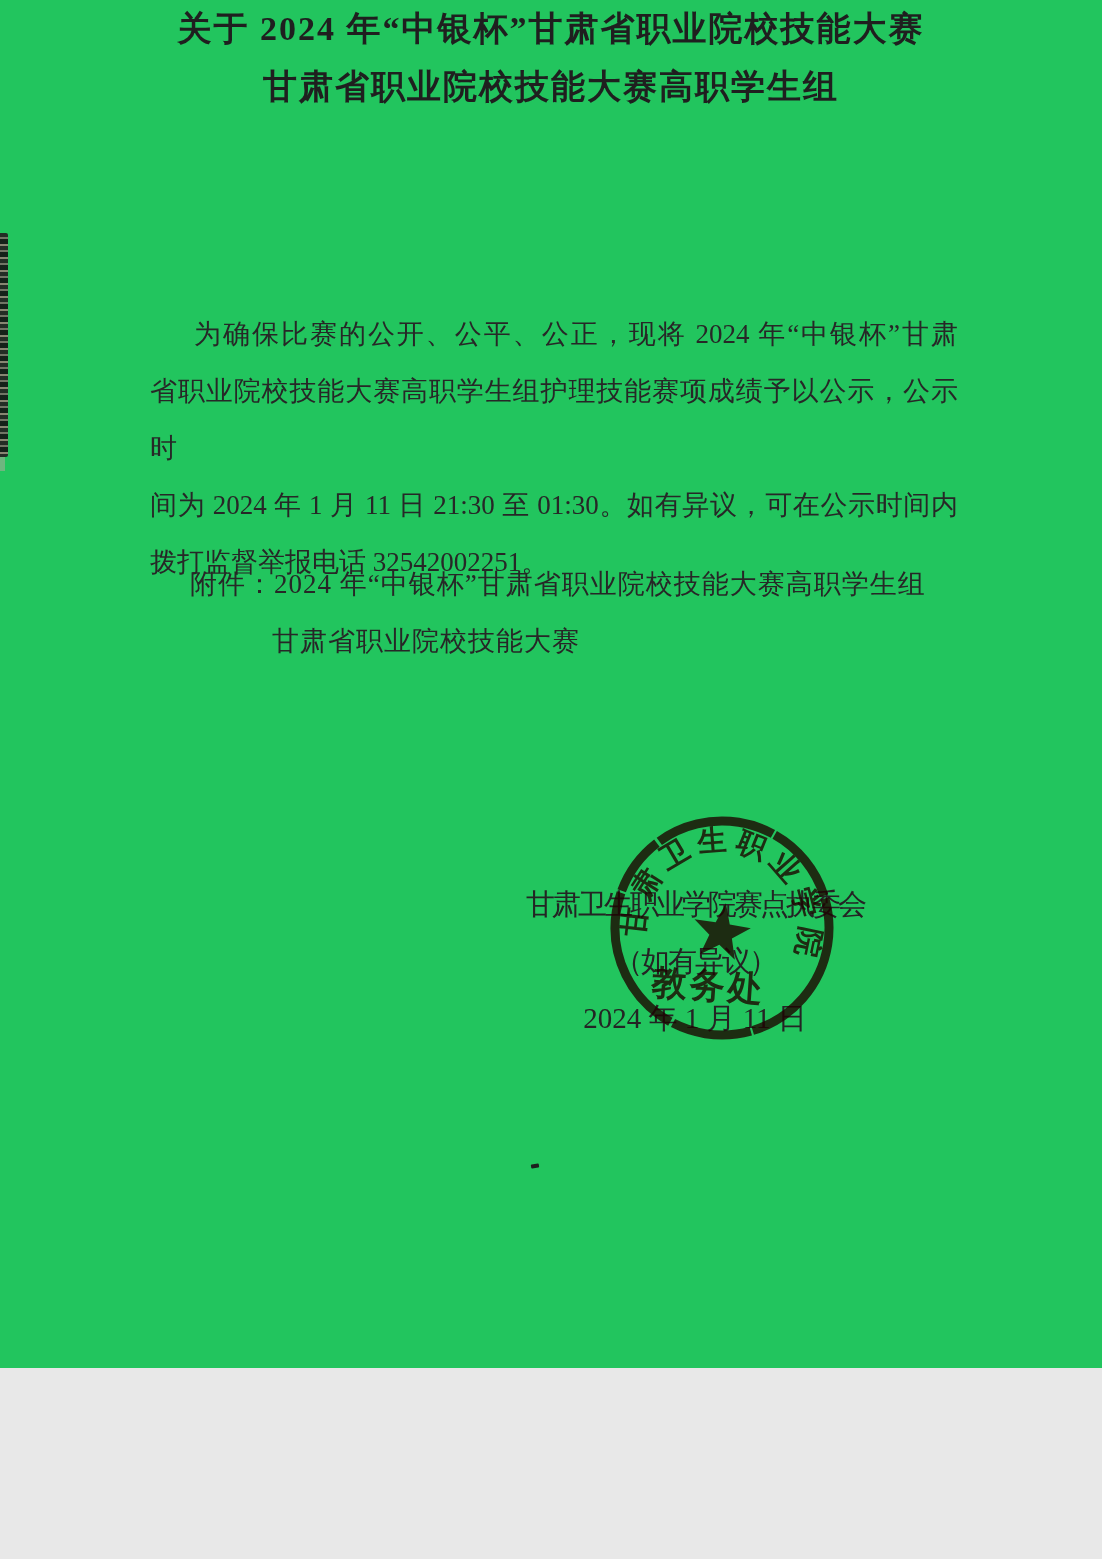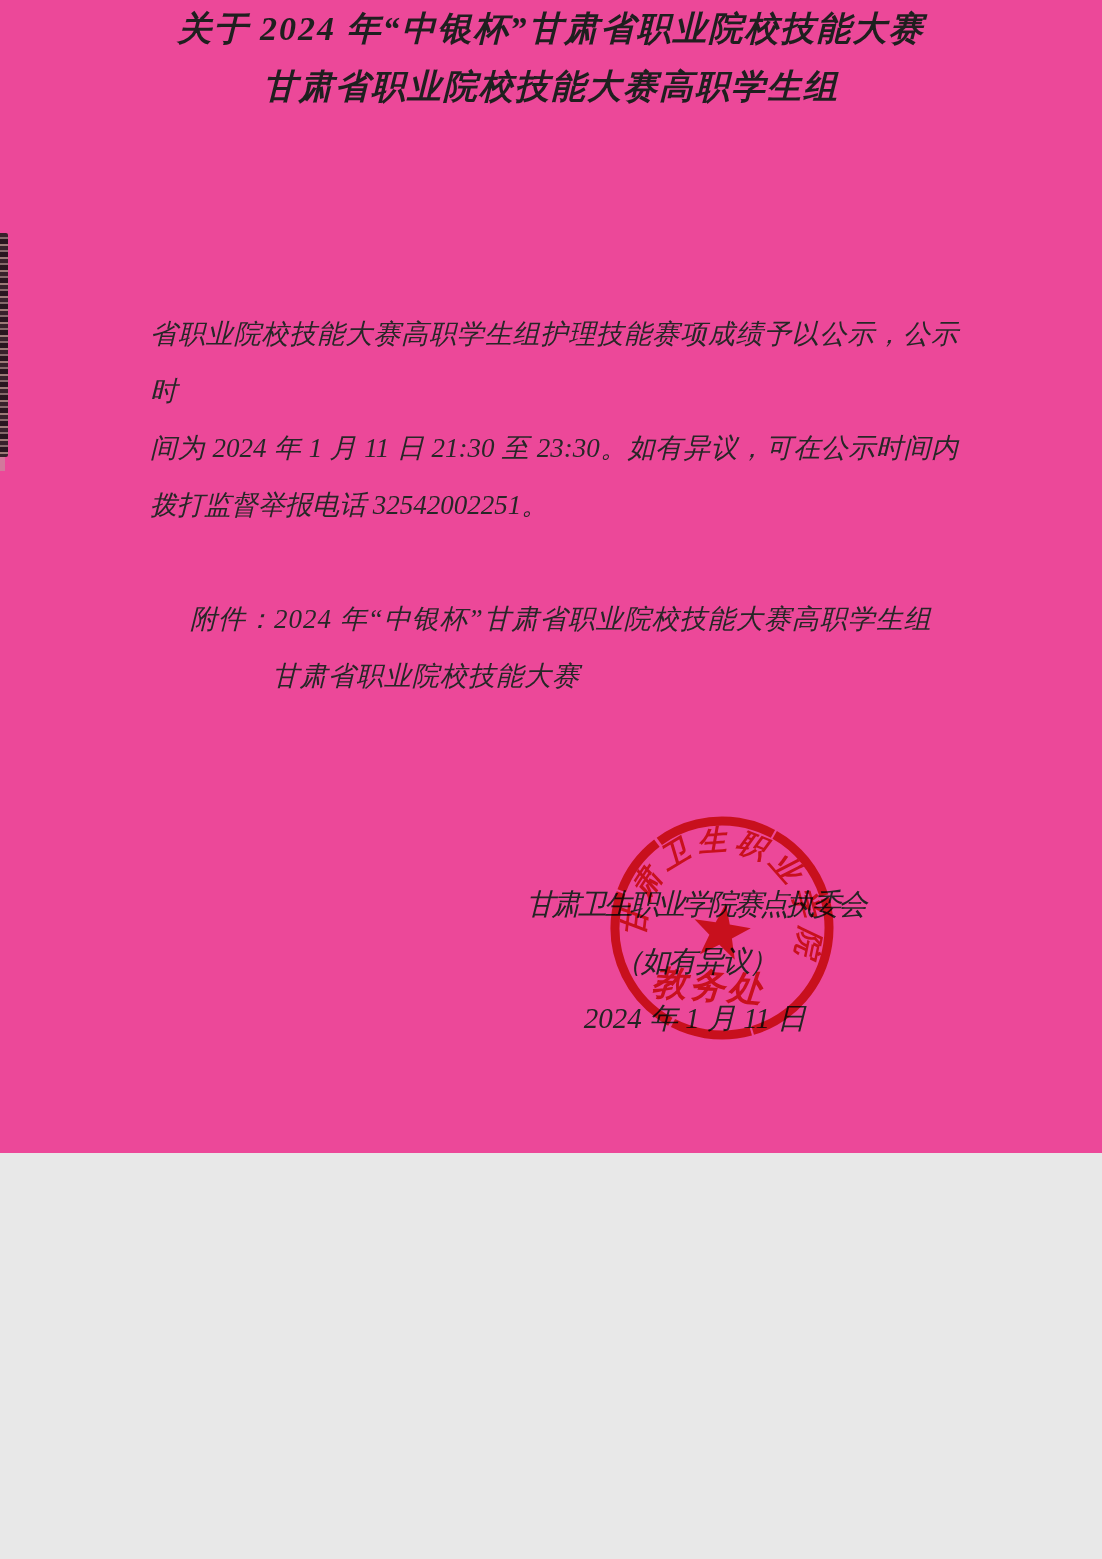--- a/index.html
+++ b/index.html
@@ -1,41 +1,40 @@
 <!DOCTYPE html>
 <html><head>
 <meta charset="utf-8">
 <style>
   html,body{margin:0;padding:0;background:#e8e8e8;}
   .scan-page{
     position:relative;
-    width:1102px;height:1153px;
-    background:#ec4899;
+    width:1102px;height:1368px;
+    background:#22c55e;
     overflow:hidden;
     font-family:"Liberation Serif","DejaVu Serif",serif;
     color:#262626;
-    font-style:italic;
   }
   
   .title-block{
     position:absolute;left:0;top:144;width:1102px;
     text-align:center;line-height:58px;
     font-size:34px;font-weight:bold;letter-spacing:2px;color:#1f1f1f;
   }
   
   .body-block{
     position:absolute;left:150px;top:306px;width:808px;
     font-size:27px;line-height:57px;color:#272727;
   }
   .body-line{white-space:nowrap;}
   .body-line.fill{white-space:normal;text-align:justify;text-align-last:justify;}
   .body-line.indent{text-indent:44px;}
   
   .attach-block{
-    position:absolute;left:150px;top:591px;width:820px;
+    position:absolute;left:150px;top:556px;width:820px;
     font-size:27px;line-height:57px;letter-spacing:1px;color:#272727;
   }
   .attach-line-1{padding-left:40px;}
   .attach-line-2{padding-left:122px;}
   
   .sig-block{
     position:absolute;left:440px;top:876px;width:510px;
     text-align:center;font-size:29px;line-height:57px;color:#242424;
   }
   .sig-org{letter-spacing:-3px;}
@@ -71,22 +70,23 @@
 
   <div class="edge-artifact"></div>
   <div class="edge-artifact-tail"></div>
 
   <div class="title-block">
     <div class="title-line">关于 2024 年“中银杯”甘肃省职业院校技能大赛</div>
     <div class="title-line">甘肃省职业院校技能大赛高职学生组</div>
   </div>
 
   <div class="body-block">
+    <div class="body-line fill indent">为确保比赛的公开、公平、公正，现将 2024 年“中银杯”甘肃</div>
     <div class="body-line fill">省职业院校技能大赛高职学生组护理技能赛项成绩予以公示，公示时</div>
-    <div class="body-line fill">间为 2024 年 1 月 11 日 21:30 至 23:30。如有异议，可在公示时间内</div>
+    <div class="body-line fill">间为 2024 年 1 月 11 日 21:30 至 01:30。如有异议，可在公示时间内</div>
     <div class="body-line">拨打监督举报电话 32542002251。</div>
   </div>
 
   <div class="attach-block">
     <div class="attach-line-1">附件：2024 年“中银杯”甘肃省职业院校技能大赛高职学生组</div>
     <div class="attach-line-2">甘肃省职业院校技能大赛</div>
   </div>
 
   <div class="sig-block">
     <div class="sig-org">甘肃卫生职业学院赛点执委会</div>

